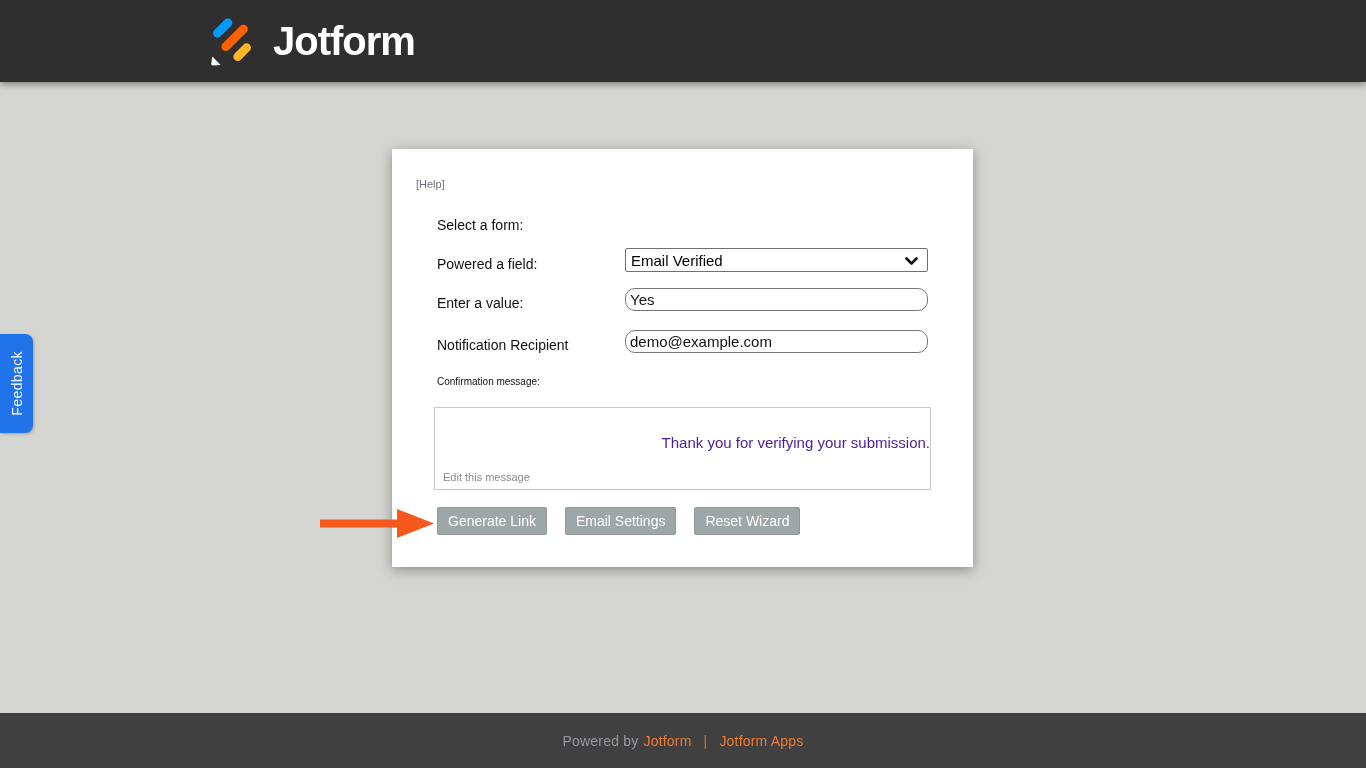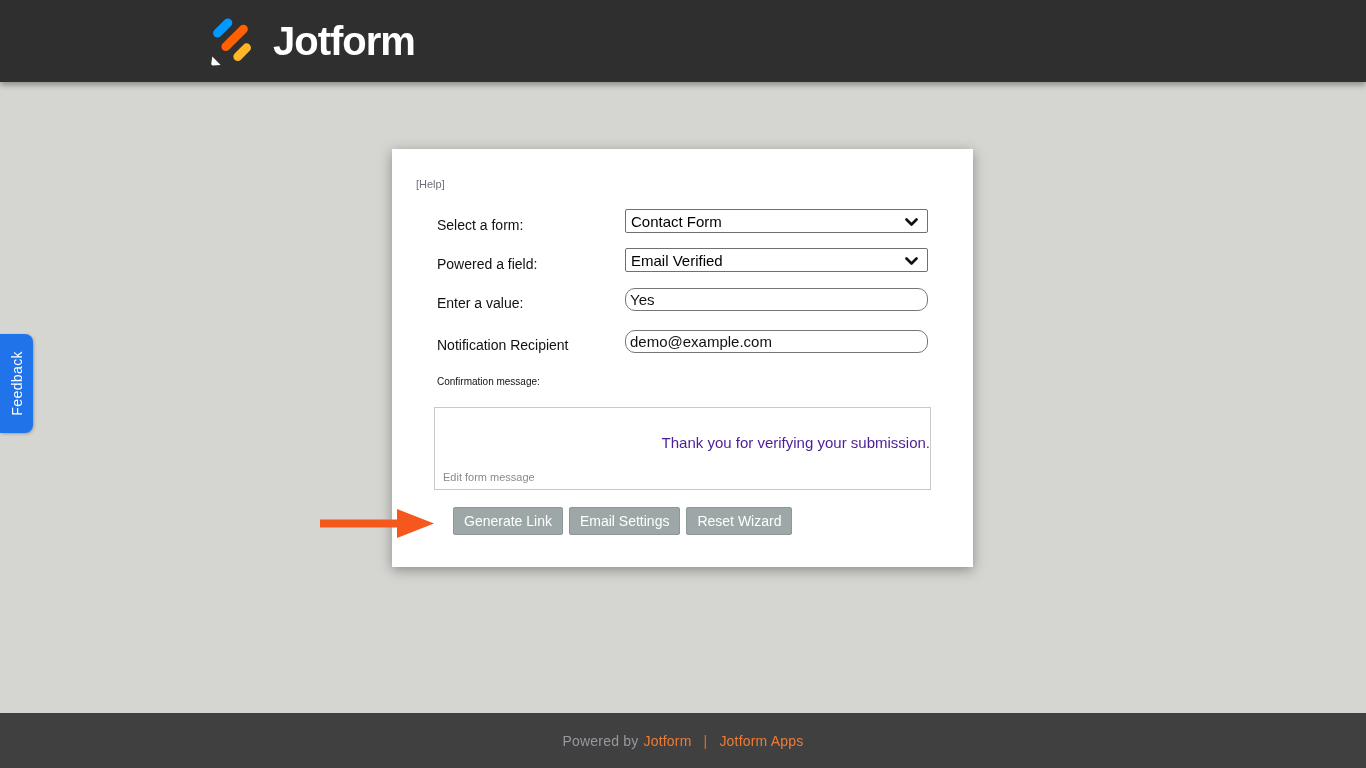--- a/index.html
+++ b/index.html
@@ -92,21 +92,21 @@
     margin-top:26px; text-align:right;
     font-size:15px; color:#4c1d95;
   }
   .edit-msg {
     position:absolute; left:8px; bottom:6px;
     font-size:11px; color:#8a8a8a; text-decoration:none; cursor:pointer;
   }
 
   .btn-row {
     position:absolute; left:45px; top:358px;
-    display:flex; gap:6px;margin-left:16px;
+    display:flex; gap:18px;
   }
   .wizard-btn {
     height:28px; padding:0 10px;
     background:#9da7a7; border:1px solid #8e9898; border-radius:2px;
     color:#ffffff; font-size:14px;
     font-family:"Liberation Sans", sans-serif;
     display:flex; align-items:center; cursor:pointer;
   }
 
   
@@ -146,26 +146,20 @@
 <div class="feedback-tab">
   <span>Feedback</span>
 </div>
 
 <div class="card">
 
   <a class="help-link">[Help]</a>
 
   <div class="row row-1">
     <label>Select a form:</label>
-    <div class="select-box">
-      <span>Contact Form</span>
-      <svg class="chev" viewBox="0 0 13 9">
-        <path d="M1.5 1.5 L6.5 6.5 L11.5 1.5" stroke="#111" stroke-width="2.6" fill="none" stroke-linecap="round" stroke-linejoin="round"></path>
-      </svg>
-    </div>
   </div>
 
   <div class="row row-2">
     <label>Powered a field:</label>
     <div class="select-box">
       <span>Email Verified</span>
       <svg class="chev" viewBox="0 0 13 9">
         <path d="M1.5 1.5 L6.5 6.5 L11.5 1.5" stroke="#111" stroke-width="2.6" fill="none" stroke-linecap="round" stroke-linejoin="round"></path>
       </svg>
     </div>
@@ -178,21 +172,21 @@
 
   <div class="row row-4">
     <label>Notification Recipient</label>
     <input class="text-input" type="text" value="demo@example.com" style="">
   </div>
 
   <div class="conf-label">Confirmation message:</div>
 
   <div class="msg-box">
     <div class="msg-text">Thank you for verifying your submission.</div>
-    <a class="edit-msg">Edit form message</a>
+    <a class="edit-msg">Edit this message</a>
   </div>
 
   <div class="btn-row">
     <button class="wizard-btn">Generate Link</button>
     <button class="wizard-btn">Email Settings</button>
     <button class="wizard-btn">Reset Wizard</button>
   </div>
 
 </div>
 

